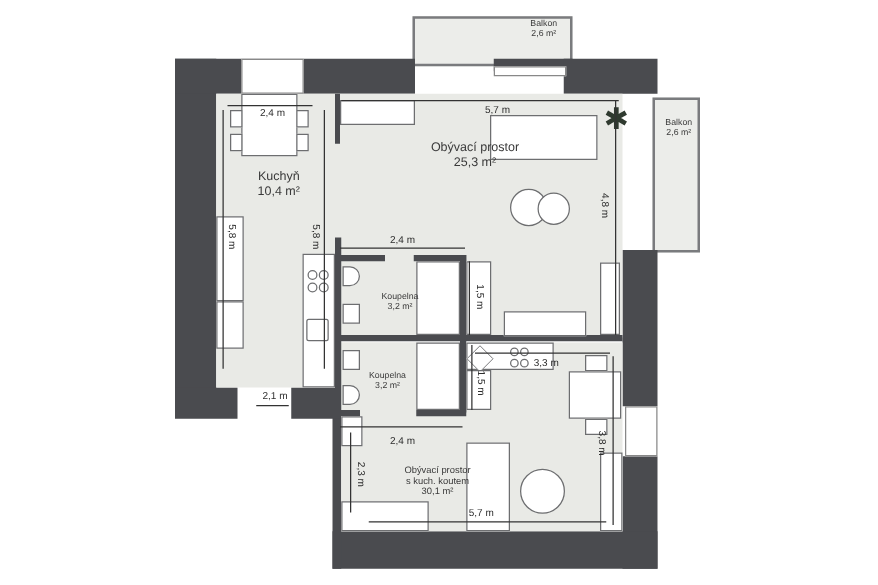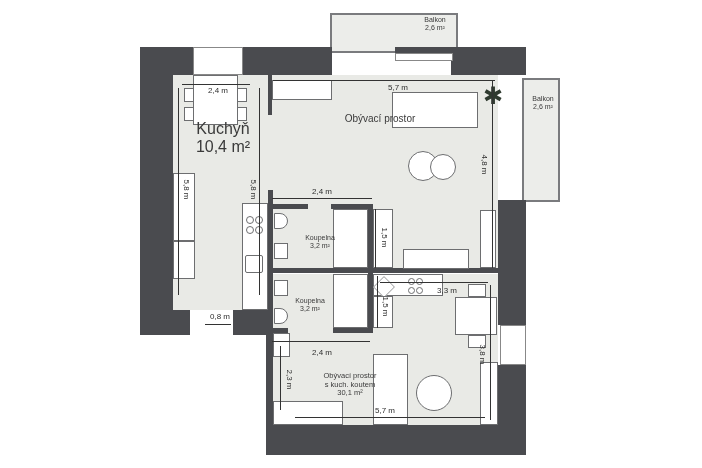--- a/index.html
+++ b/index.html
@@ -70,44 +70,45 @@
   <div class="furn" style="left:237px;top:107px;width:10px;height:14px;"></div>
   <div class="furn" style="left:173px;top:173px;width:22px;height:68px;"></div>
   <div class="furn" style="left:173px;top:241px;width:22px;height:38px;"></div>
   <div class="furn" style="left:242px;top:203px;width:26px;height:107px;"></div>
   <div class="circle" style="left:246px;top:216px;width:8px;height:8px;"></div>
   <div class="circle" style="left:255px;top:216px;width:8px;height:8px;"></div>
   <div class="circle" style="left:246px;top:226px;width:8px;height:8px;"></div>
   <div class="circle" style="left:255px;top:226px;width:8px;height:8px;"></div>
   <div class="furn" style="left:245px;top:255px;width:18px;height:18px;border-radius:2px;"></div>
 
-  <div class="lbl" style="left:188px;top:120px;width:70px;font-size:16px;">
+  <div class="lbl" style="left:188px;top:136px;width:70px;font-size:10px;">
     <div>Kuchyň</div>
     <div>10,4 m²</div>
   </div>
 
   <div class="hline" style="left:182px;top:84px;width:68px;"></div>
   <div class="dim" style="left:208px;top:86px;">2,4 m</div>
   <div class="vline" style="left:178px;top:88px;height:207px;"></div>
   <div class="dimv" style="left:176px;top:185px;">5,8 m</div>
   <div class="vline" style="left:259px;top:88px;height:207px;"></div>
   <div class="dimv" style="left:243px;top:185px;">5,8 m</div>
   <div class="hline" style="left:205px;top:324px;width:26px;"></div>
-  <div class="dim" style="left:210px;top:312px;">0,8 m</div>
+  <div class="dim" style="left:210px;top:312px;">2,1 m</div>
 
   <div class="furn" style="left:272px;top:80px;width:60px;height:20px;"></div>
   <div class="furn" style="left:392px;top:92px;width:86px;height:36px;"></div>
   <div class="circle" style="left:408px;top:151px;width:30px;height:30px;"></div>
   <div class="circle" style="left:430px;top:154px;width:26px;height:26px;"></div>
   <div class="lbl" style="left:478px;top:82px;width:30px;font-size:24px;color:#2f3a2f;">✱</div>
   <div class="furn" style="left:403px;top:249px;width:66px;height:20px;"></div>
   <div class="furn" style="left:480px;top:210px;width:16px;height:58px;"></div>
 
   <div class="lbl" style="left:320px;top:113px;width:120px;font-size:10px;">
     <div>Obývací prostor</div>
+    <div>25,3 m²</div>
   </div>
   <div class="hline" style="left:273px;top:80px;width:222px;"></div>
   <div class="dim" style="left:388px;top:83px;">5,7 m</div>
   <div class="vline" style="left:492px;top:80px;height:188px;"></div>
   <div class="dimv" style="left:474px;top:160px;">4,8 m</div>
 
   <div class="furn" style="left:274px;top:213px;width:14px;height:16px;border-radius:0 8px 8px 0;"></div>
   <div class="furn" style="left:274px;top:243px;width:14px;height:16px;"></div>
   <div class="furn" style="left:333px;top:209px;width:35px;height:59px;"></div>
   <div class="furn" style="left:373px;top:209px;width:20px;height:59px;"></div>
@@ -128,21 +129,21 @@
     <div>3,2 m²</div>
   </div>
 
   <div class="furn" style="left:373px;top:274px;width:70px;height:22px;"></div>
   <div class="furn" style="left:373px;top:276px;width:22px;height:22px;transform:rotate(45deg) scale(0.7);"></div>
   <div class="furn" style="left:373px;top:296px;width:20px;height:32px;"></div>
   <div class="circle" style="left:408px;top:278px;width:7px;height:7px;"></div>
   <div class="circle" style="left:416px;top:278px;width:7px;height:7px;"></div>
   <div class="circle" style="left:408px;top:287px;width:7px;height:7px;"></div>
   <div class="circle" style="left:416px;top:287px;width:7px;height:7px;"></div>
-  <div class="dim" style="left:437px;top:286px;">3,3 m</div>
+  <div class="dim" style="left:427px;top:286px;">3,3 m</div>
   <div class="hline" style="left:380px;top:282px;width:108px;"></div>
   <div class="vline" style="left:377px;top:276px;height:52px;"></div>
   <div class="dimv" style="left:375px;top:302px;">1,5 m</div>
 
   <div class="furn" style="left:455px;top:297px;width:42px;height:38px;"></div>
   <div class="furn" style="left:468px;top:284px;width:18px;height:13px;"></div>
   <div class="furn" style="left:468px;top:335px;width:18px;height:13px;"></div>
   <div class="furn" style="left:373px;top:354px;width:35px;height:71px;"></div>
   <div class="circle" style="left:416px;top:375px;width:36px;height:36px;"></div>
   <div class="furn" style="left:480px;top:362px;width:18px;height:63px;"></div>

